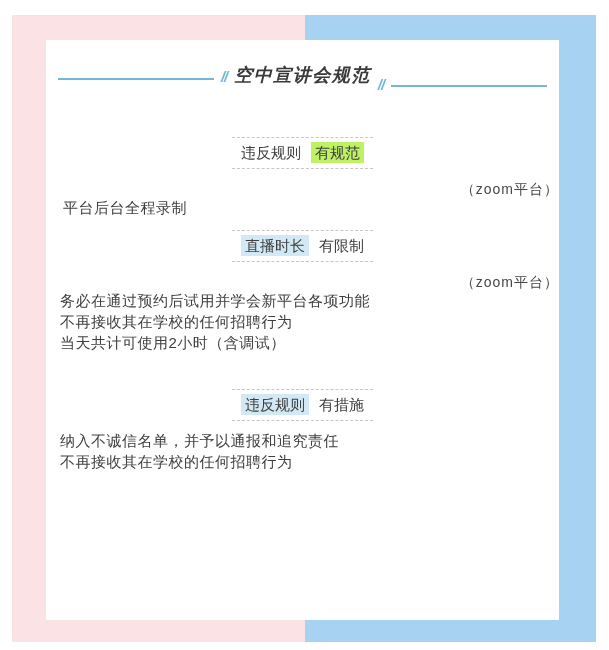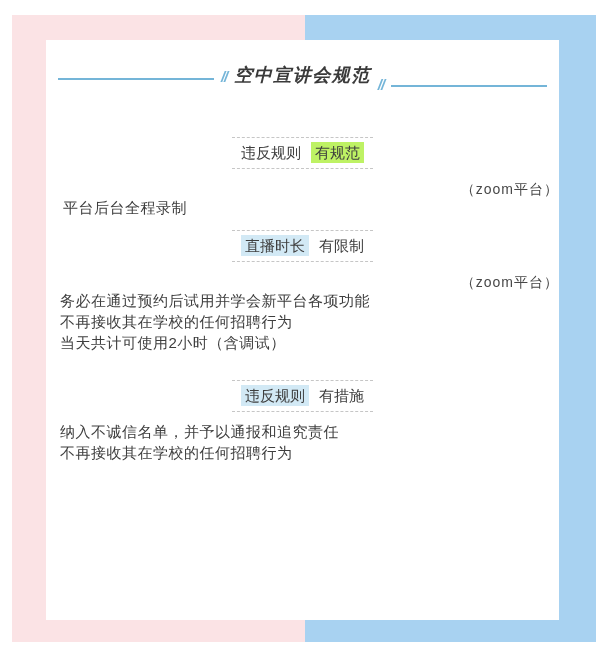--- a/index.html
+++ b/index.html
@@ -27,21 +27,21 @@
   .t-slash.left{top:1px;}
   .t-slash.right{top:9px;}
   .title-text{
     font-size:18px;font-weight:bold;color:#3a3a3a;letter-spacing:1.5px;white-space:nowrap;font-style:italic;
   }
   
   .sec{text-align:center;}
   .sec.s1{margin-top:44px;}
   .sec.s2{margin-top:12px;}
   .sec.s3{margin-top:24px;}
-  .sec.s4{margin-top:27px;}
+  .sec.s4{margin-top:36px;}
   .sec-head{
     display:inline-block;margin:0 auto;padding:5px 9px;line-height:20px;
     border-top:1px dashed #c6c6c6;border-bottom:1px dashed #c6c6c6;
     font-size:15px;color:#3e3e3e;white-space:nowrap;
   }
   .sec-head span + span{margin-left:6px;}
   .hl{padding:2px 4px;}
   .hl-pink{background:#bef264;}
   .hl-blue{background:#d2e9f5;}
   .sec-sub{

